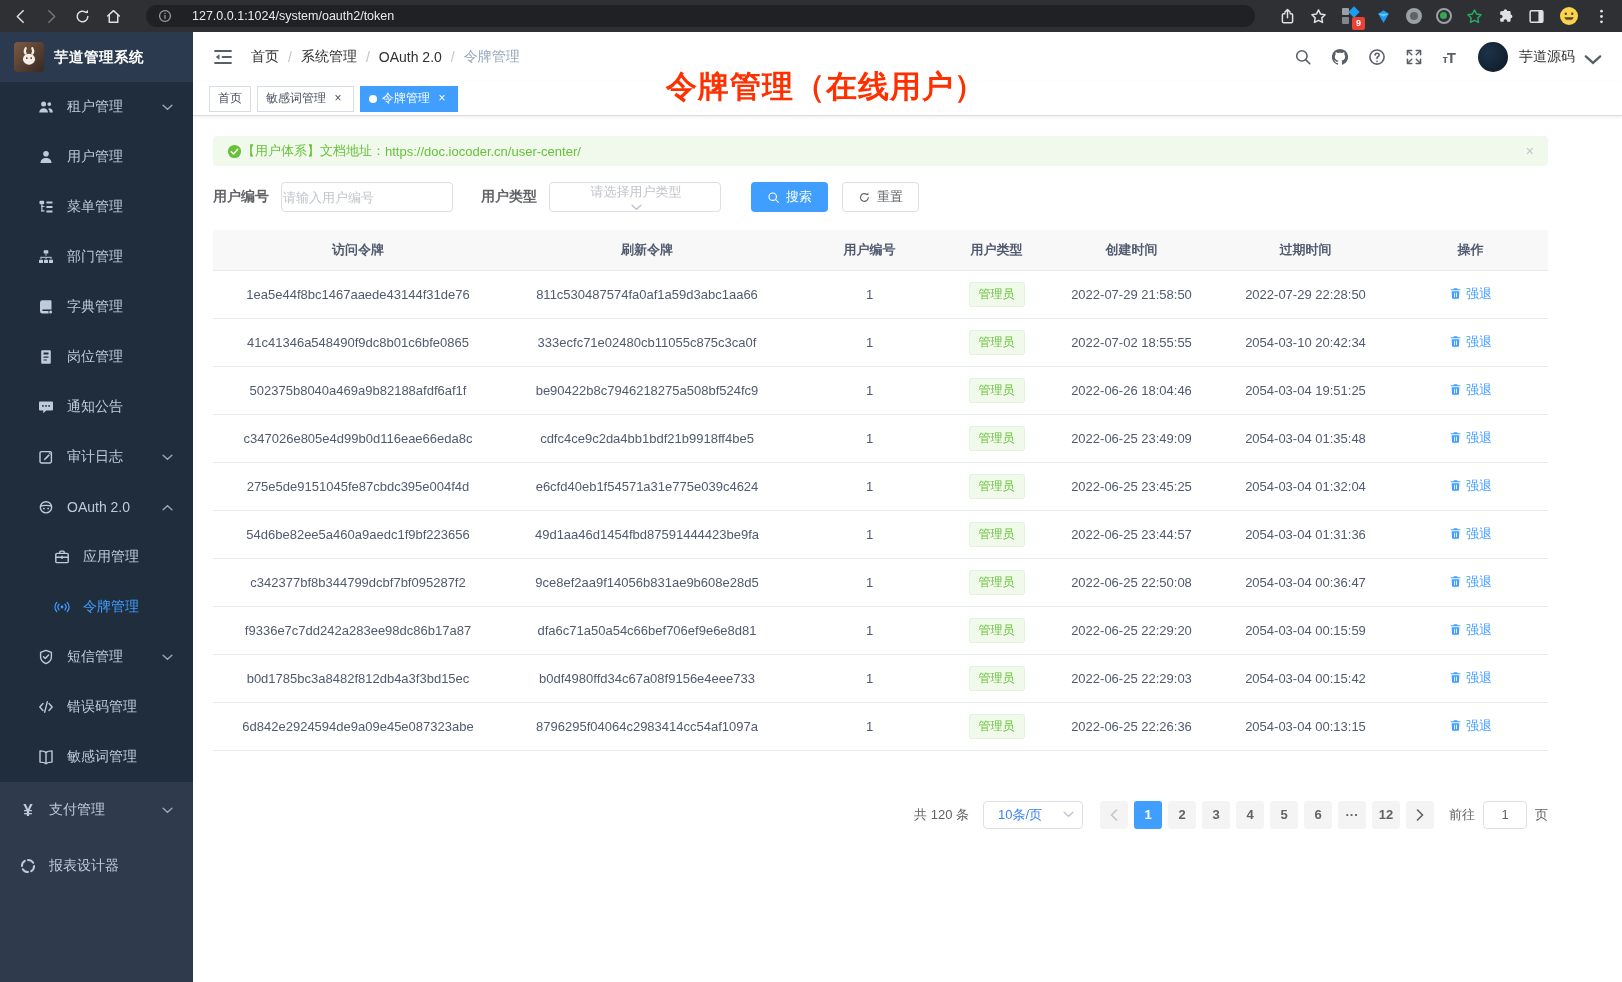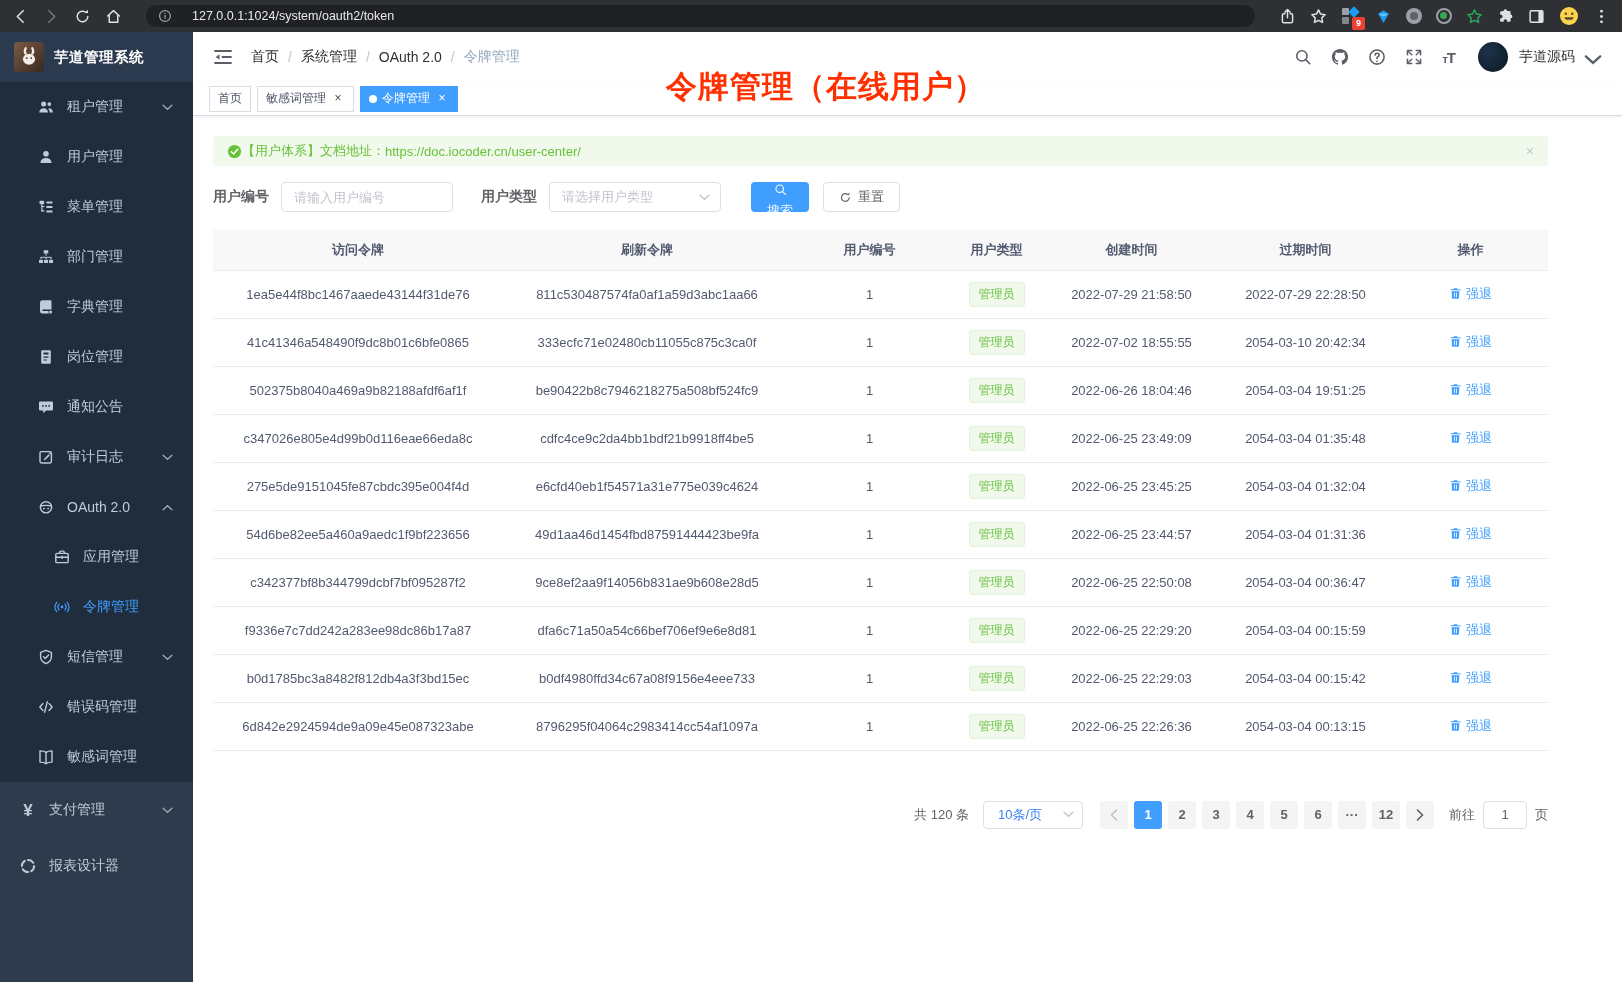--- a/index.html
+++ b/index.html
@@ -65,27 +65,27 @@
   .tag .tclose { font-size:12px; width:14px; height:14px; line-height:13px; text-align:center; border-radius:50%; }
 
   .content { padding:20px; width:1375px; }
   .alert { height:30px; background:#f0f9eb; border-radius:4px; display:flex; align-items:center; padding:0 14px; gap:0; color:#67c23a; font-size:13px; position:relative; width:1335px; }
   .alert .icn { width:15px; height:15px; }
   .alert-link { color:#67c23a; cursor:pointer; text-decoration:none; }
   .alert-close { position:absolute; right:14px; color:#c0c4cc; font-size:14px; cursor:pointer; }
 
   .filter-row { display:flex; align-items:center; margin:16px 0 18px; font-size:14px; color:#606266; }
   .f-label { font-weight:700; color:#606266; margin-right:12px; }
-  .f-input { width:172px; height:30px; border:1px solid #dcdfe6; border-radius:4px; padding:0 12px; font-size:13px; color:#606266; outline:none; font-family:inherit; }
+  .f-input { width:172px; height:30px; border:1px solid #dcdfe6; border-radius:4px; padding:0 1px; font-size:13px; color:#606266; outline:none; font-family:inherit; }
   .f-input::placeholder { color:#c0c4cc; }
-  .f-select { width:172px; height:30px; border:1px solid #dcdfe6; border-radius:4px; padding:0 10px 0 12px; display:flex; align-items:center; justify-content:space-between; color:#c0c4cc; font-size:13px; cursor:pointer; background:#fff; }
+  .f-select { width:172px; height:30px; border:1px solid #dcdfe6; border-radius:4px; padding:0 10px 0 12px; display:flex; align-items:center; justify-content:space-between; color:#c0c4cc; font-size:13px; cursor:pointer; background:#fff;flex-direction:column; }
   .f-select .icn { width:11px; height:7px; color:#c0c4cc; }
   .gap28 { width:28px; }
   .btn { height:30px; border-radius:4px; font-size:13px; display:inline-flex; align-items:center; gap:6px; padding:0 15px; cursor:pointer; border:1px solid transparent; font-family:inherit; }
-  .btn-search { background:#409eff; color:#fff; margin-left:30px;flex-direction:column; }
+  .btn-search { background:#409eff; color:#fff; margin-left:30px; }
   .btn-reset { background:#fff; border-color:#dcdfe6; color:#606266; margin-left:14px; }
   .btn .icn { width:13px; height:13px; }
 
   table.grid { width:1335px; border-collapse:collapse; font-size:13px; color:#515a6e; table-layout:fixed; }
   .grid th { background:#f8f8f9; height:40px; font-weight:700; color:#515a6e; border-bottom:1px solid #e8eaec; text-align:center; }
   .grid td { height:48px; text-align:center; border-bottom:1px solid #e8eaec; overflow:hidden; white-space:nowrap; }
   .tag-admin { background:#f0f9eb; border:1px solid #e1f3d8; color:#67c23a; border-radius:3px; padding:3px 9px; font-size:12px; display:inline-block; }
   .link-kick { color:#409eff; cursor:pointer; display:inline-flex; align-items:center; gap:4px; }
   .link-kick .icn { width:13px; height:13px; }
 

